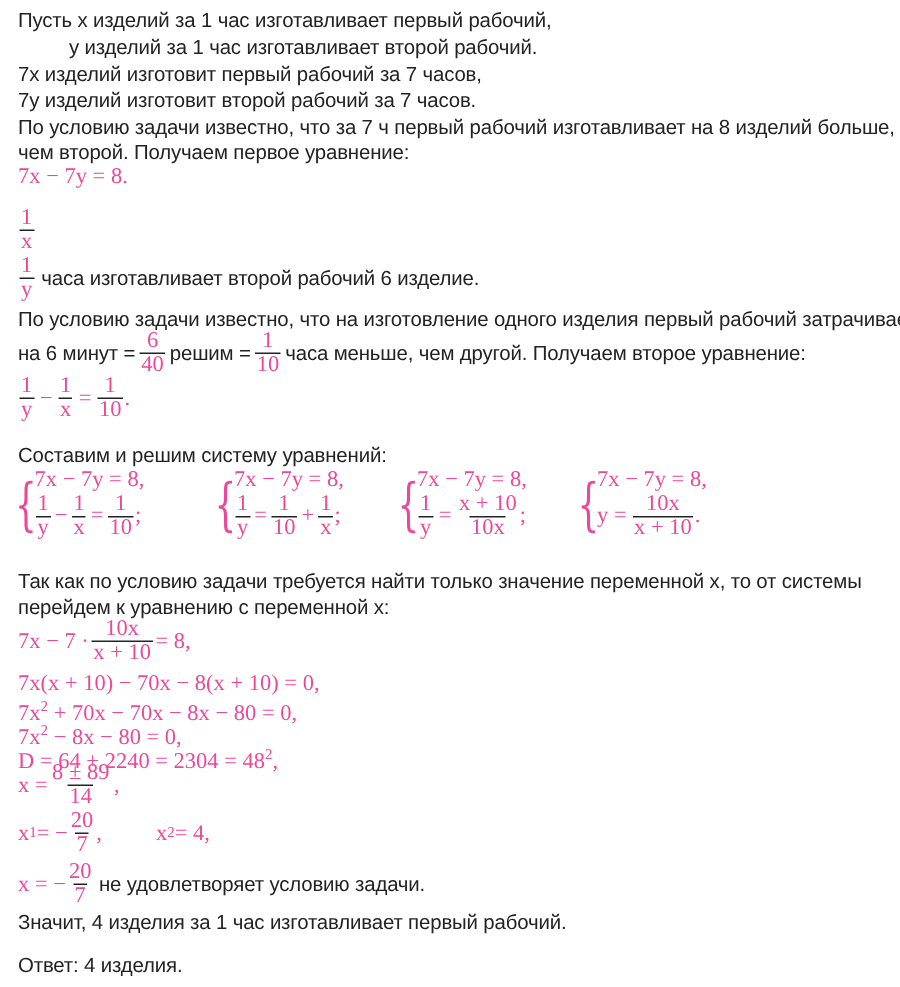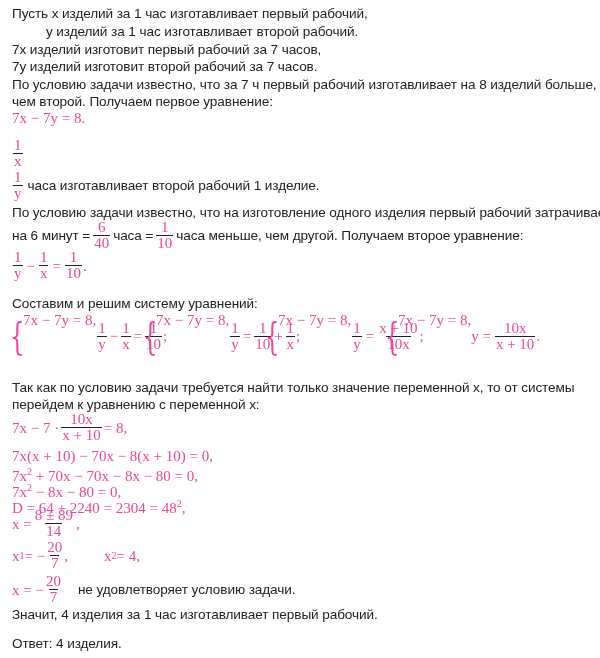--- a/index.html
+++ b/index.html
@@ -10,21 +10,21 @@
   }
   .txt { font-family:"Liberation Sans", "DejaVu Sans", sans-serif; font-size:13.6px; color:#222; letter-spacing:-0.1px; }
   .m { font-family:"Liberation Serif", "DejaVu Serif", serif; font-size:15px; color:#ec4899; }
   .line { position:absolute; left:12px; white-space:nowrap; line-height:16px; }
   .frac { display:inline-flex; flex-direction:column; align-items:center; vertical-align:middle; line-height:15px; margin:0 1px; }
   .frac .num { padding:0 1px; }
   .frac .den { border-top:1px solid #222; padding:0 1px; }
   .inl { display:inline-flex; align-items:center; }
   .sys { position:absolute; display:flex; align-items:stretch; }
   .brace { font-size:38px; line-height:48px; font-family:"DejaVu Serif", serif; font-weight:normal; margin-right:1px; transform:scaleX(0.6); transform-origin:left center; width:12px; }
-  .sys-rows { display:flex; justify-content:space-between; }
+  .sys-rows { display:flex; flex-direction:column; justify-content:space-between; }
   sub, sup { font-size:10px; }
 </style>
 </head>
 <body>
 
 <div class="line txt" style="top:6px">Пусть x изделий за 1 час изготавливает первый рабочий,</div>
 <div class="line txt" style="top:24px;left:46px">y изделий за 1 час изготавливает второй рабочий.</div>
 <div class="line txt" style="top:42px">7x изделий изготовит первый рабочий за 7 часов,</div>
 <div class="line txt" style="top:59px">7y изделий изготовит второй рабочий за 7 часов.</div>
 <div class="line txt" style="top:77px">По условию задачи известно, что за 7 ч первый рабочий изготавливает на 8 изделий больше,</div>
@@ -35,30 +35,30 @@
   <span class="frac m">
       <span class="num">1</span>
       <span class="den">x</span>
     </span>
 </div>
 <div class="line inl" style="top:170px">
   <span class="frac m">
       <span class="num">1</span>
       <span class="den">y</span>
     </span>
-  <span class="txt" style="margin-left:4px">часа изготавливает второй рабочий 1 изделие.</span>
+  <span class="txt" style="margin-left:4px">часа изготавливает второй рабочий 6 изделие.</span>
 </div>
 <div class="line txt" style="top:205px">По условию задачи известно, что на изготовление одного изделия первый рабочий затрачивает</div>
 <div class="line inl" style="top:220px">
   <span class="txt">на 6 минут =</span>
   <span class="frac m" style="margin:0 3px">
       <span class="num">6</span>
       <span class="den">40</span>
     </span>
-  <span class="txt">часа =</span>
+  <span class="txt">решим =</span>
   <span class="frac m" style="margin:0 3px">
       <span class="num">1</span>
       <span class="den">10</span>
     </span>
   <span class="txt">часа меньше, чем другой.  Получаем второе уравнение:</span>
 </div>
 <div class="line inl m" style="top:250px">
   <span class="frac">
       <span class="num">1</span>
       <span class="den">y</span>
@@ -194,16 +194,16 @@
   <span style="margin-left:36px">x</span>
     <sub>2</sub>
   <span> = 4,</span>
 </div>
 <div class="line inl" style="top:574px">
   <span class="m">x = −</span>
   <span class="frac m">
       <span class="num">20</span>
       <span class="den">7</span>
     </span>
-  <span class="txt" style="margin-left:15px">не удовлетворяет условию задачи.</span>
+  <span class="txt" style="margin-left:3px">не удовлетворяет условию задачи.</span>
 </div>
 <div class="line txt" style="top:607px">Значит, 4 изделия за 1 час изготавливает первый рабочий.</div>
 <div class="line txt" style="top:636px">Ответ: 4 изделия.</div>
 
 </body></html>

